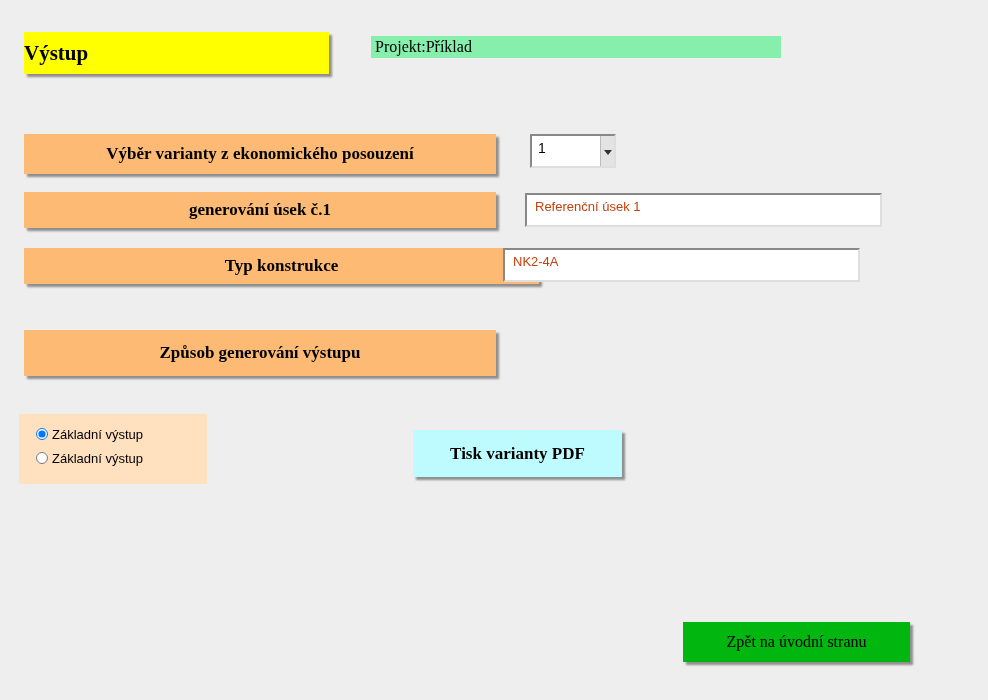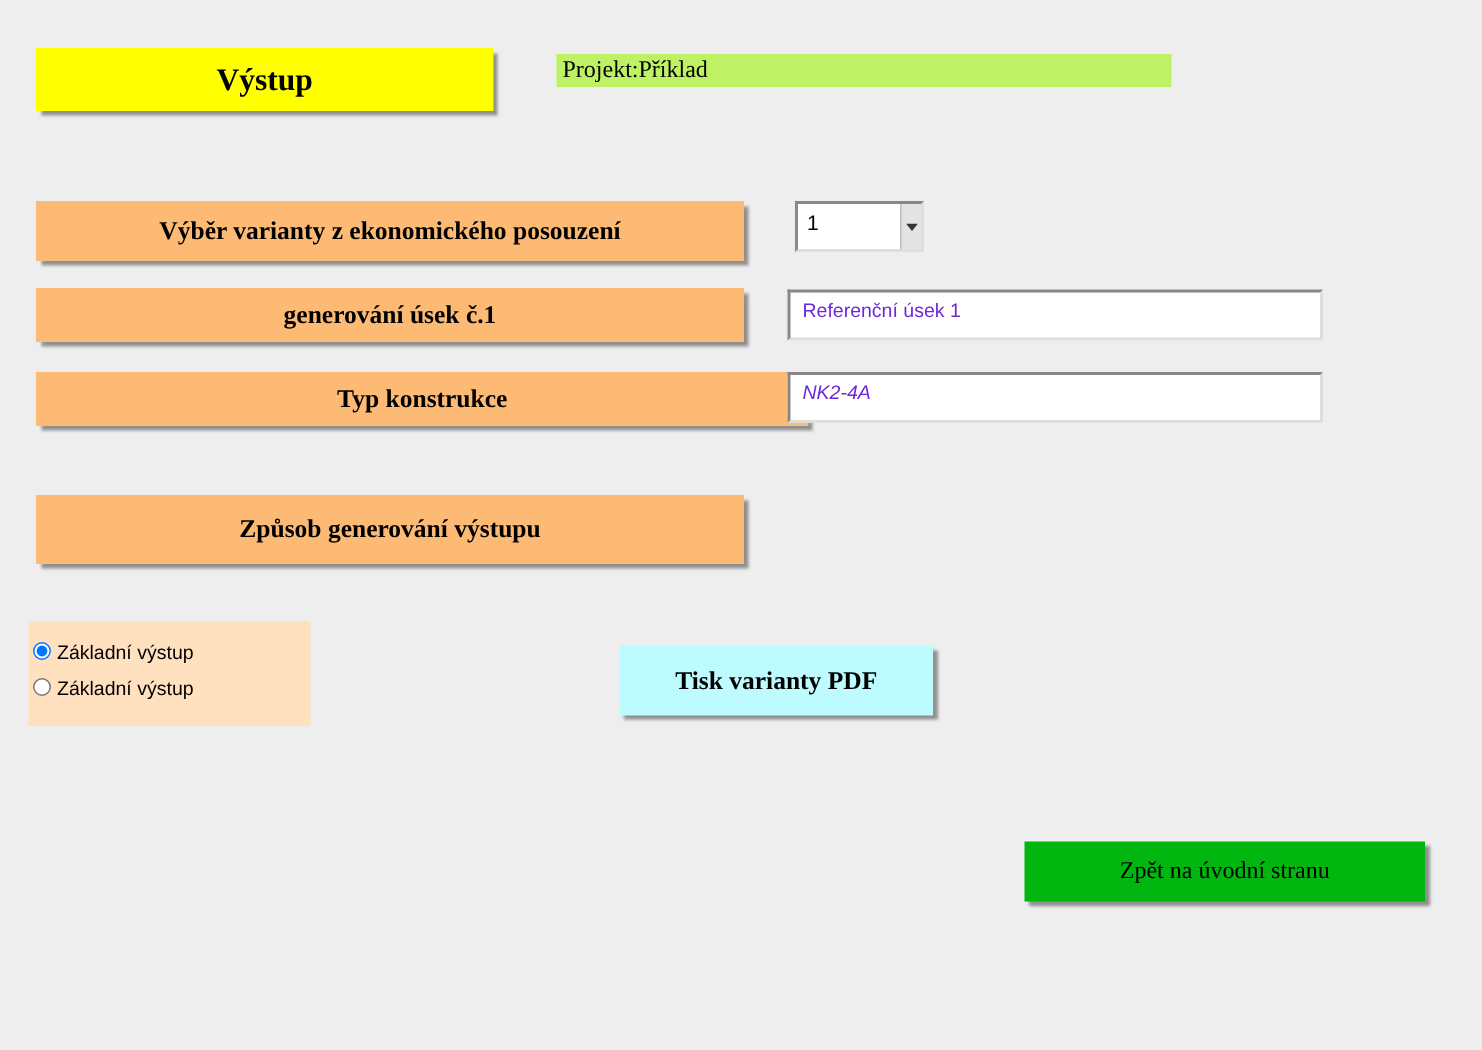--- a/index.html
+++ b/index.html
@@ -16,32 +16,31 @@
     }
     .header-button {
       position: absolute;
       left: 24px;
       top: 32px;
       width: 305px;
       height: 42px;
       background: #ffff00;
       font-size: 21px;
       font-weight: bold;
-      text-align: center;
       line-height: 42px;
       box-shadow: 3px 3px 2px rgba(0,0,0,0.4);
       cursor: pointer;
     }
     .project-bar {
       position: absolute;
       left: 371px;
       top: 36px;
       width: 410px;
       height: 22px;
-      background: #bef264;
+      background: #86efac;
       font-size: 16px;
       line-height: 22px;
       padding-left: 4px;
     }
     .cyan-label {
       position: absolute;
       background: #fdba74;
       font-size: 17px;
       font-weight: bold;
       text-align: center;
@@ -113,43 +112,42 @@
       position: absolute;
       width: 357px;
       height: 34px;
       background: #ffffff;
       border-top: 2px solid #888888;
       border-left: 2px solid #888888;
       border-right: 2px solid #dedede;
       border-bottom: 2px solid #dedede;
       font-family: Arial, sans-serif;
       font-size: 13px;
-      color: #6d28d9;
+      color: #c2410c;
       padding: 4px 8px;
     }
     .field-refsection {
       left: 525px;
       top: 193px;
     }
     .field-constrtype {
-      left: 525px;
+      left: 503px;
       top: 248px;
-      font-style: italic;
     }
     .radio-panel {
       position: absolute;
       left: 19px;
       top: 414px;
       width: 188px;
       height: 70px;
       background: #ffe0bf;
       font-family: Arial, sans-serif;
       font-size: 13px;
       color: #000000;
-      padding: 8px 3px;
+      padding: 8px 17px;
     }
     .radio-row {
       display: flex;
       align-items: center;
       height: 24px;
       cursor: pointer;
     }
     .radio-row input[type="radio"] {
       margin-right: 4px;
       width: 12px;
@@ -165,22 +163,22 @@
       font-size: 17px;
       font-weight: bold;
       text-align: center;
       line-height: 47px;
       box-shadow: 3px 3px 2px rgba(0,0,0,0.4);
       cursor: pointer;
     }
     .back-button {
       position: absolute;
       left: 683px;
-      top: 561px;
-      width: 267px;
+      top: 622px;
+      width: 227px;
       height: 40px;
       background: #00b60f;
       font-size: 16px;
       text-align: center;
       line-height: 40px;
       box-shadow: 3px 3px 2px rgba(0,0,0,0.4);
       cursor: pointer;
     }
   </style>
 </head>

